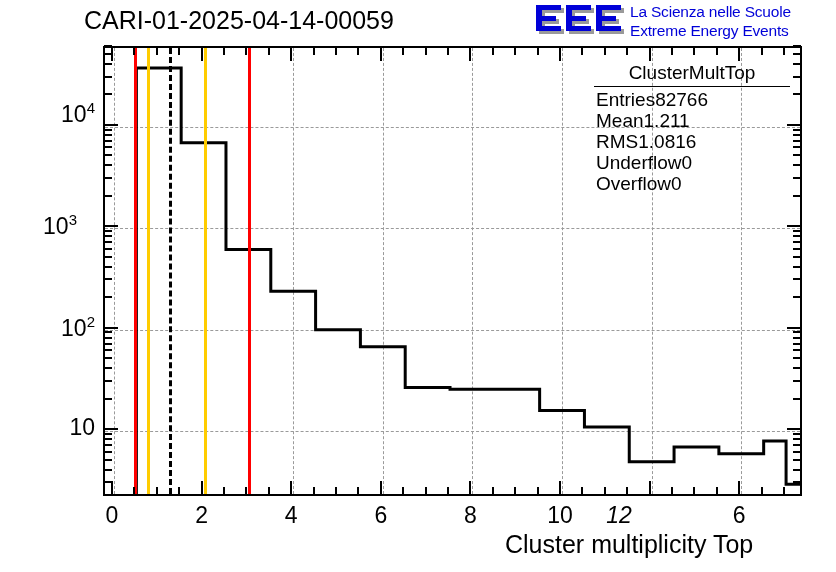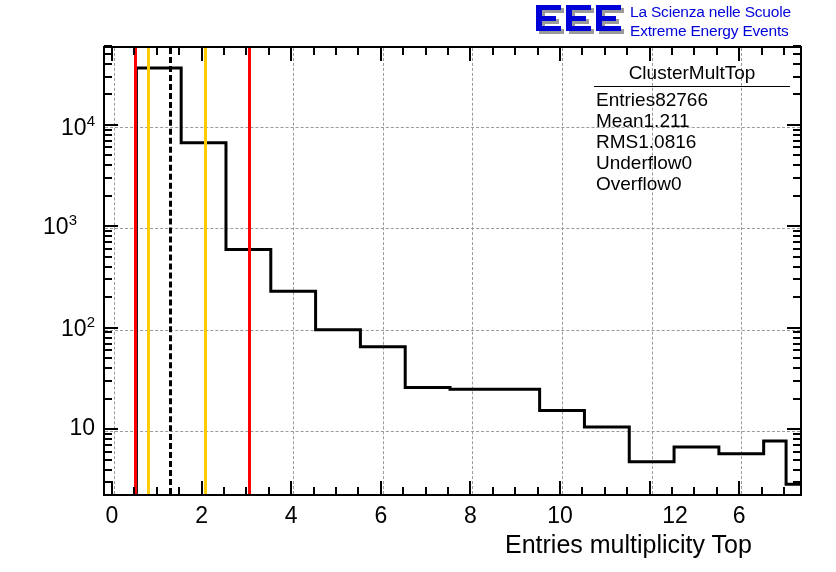--- a/index.html
+++ b/index.html
@@ -64,20 +64,21 @@
     white-space:nowrap;
   }
   #stats-box .st-row .k{text-align:left;}
   #stats-box .st-row .v{text-align:right;}
 </style>
 </head>
 <body>
 
 <div id="root">
 
+  <div class="abs" id="plot-title">CARI-01-2025-04-14-00059</div>
 
   <div class="abs" id="eee-logo">
     <svg class="eee-mark" viewBox="0 0 92 34" width="92" height="34">
       <g fill="#9a9a9a">
         <rect x="5" y="4" width="25" height="5"></rect>
         <rect x="5" y="4" width="6" height="26"></rect>
         <rect x="5" y="15" width="20" height="5"></rect>
         <rect x="5" y="25" width="25" height="5"></rect>
         <rect x="35" y="4" width="25" height="5"></rect>
         <rect x="35" y="4" width="6" height="26"></rect>
@@ -197,21 +198,21 @@
       <div class="tick-x" style="left: 760.673px; top: 487px; height: 8px;"></div>
       <div class="tick-x" style="left: 760.673px; top: 47px; height: 8px;"></div>
       <div class="tick-x" style="left: 783.077px; top: 487px; height: 8px;"></div>
       <div class="tick-x" style="left: 783.077px; top: 47px; height: 8px;"></div>
       <div class="xlab" style="left: 81.9615px; top: 502px;">0</div>
       <div class="xlab" style="left: 171.577px; top: 502px;">2</div>
       <div class="xlab" style="left: 261.192px; top: 502px;">4</div>
       <div class="xlab" style="left: 350.808px; top: 502px;">6</div>
       <div class="xlab" style="left: 440.423px; top: 502px;">8</div>
       <div class="xlab" style="left: 530.038px; top: 502px;">10</div>
-      <div class="xlab" style="left: 645px; top: 502px;">12</div>
+      <div class="xlab" style="left: 589px; top: 502px; font-style: italic;">12</div>
       <div class="xlab" style="left: 709.269px; top: 502px;">6</div>
       <div class="tick-y" style="left: 104px; top: 481.335px; width: 8px;"></div>
       <div class="tick-y" style="left: 793px; top: 481.335px; width: 8px;"></div>
       <div class="tick-y" style="left: 104px; top: 468.66px; width: 8px;"></div>
       <div class="tick-y" style="left: 793px; top: 468.66px; width: 8px;"></div>
       <div class="tick-y" style="left: 104px; top: 458.829px; width: 8px;"></div>
       <div class="tick-y" style="left: 793px; top: 458.829px; width: 8px;"></div>
       <div class="tick-y" style="left: 104px; top: 450.796px; width: 8px;"></div>
       <div class="tick-y" style="left: 793px; top: 450.796px; width: 8px;"></div>
       <div class="tick-y" style="left: 104px; top: 444.004px; width: 8px;"></div>
@@ -282,24 +283,24 @@
       <div class="tick-y" style="left: 793px; top: 75.5392px; width: 8px;"></div>
       <div class="tick-y" style="left: 104px; top: 62.8643px; width: 8px;"></div>
       <div class="tick-y" style="left: 793px; top: 62.8643px; width: 8px;"></div>
       <div class="tick-y" style="left: 104px; top: 53.0329px; width: 8px;"></div>
       <div class="tick-y" style="left: 793px; top: 53.0329px; width: 8px;"></div>
       <div class="tick-y" style="left: 104px; top: 45px; width: 8px;"></div>
       <div class="tick-y" style="left: 793px; top: 45px; width: 8px;"></div>
       <div class="ylab" style="left: 25px; top: 414.289px;">10</div>
       <div class="ylab" style="left: 25px; top: 312.841px;">10<sup>2</sup></div>
       <div class="ylab" style="left: 25px; top: 211.392px; text-align: center;">10<sup>3</sup></div>
-      <div class="ylab" style="left: 25px; top: 112px;">10<sup>4</sup></div>
+      <div class="ylab" style="left: 25px; top: 99px;">10<sup>4</sup></div>
     </div>
 
-  <div id="x-axis-title">Entries multiplicity Top</div>
+  <div id="x-axis-title">Cluster multiplicity Top</div>
 
   <div class="abs" id="stats-box">
     <div class="st-title">ClusterMultTop</div>
     <div id="stats-rows">
         <div class="st-row">
           <span class="k">Entries</span>
           <span class="v">82766</span>
         </div>
         <div class="st-row">
           <span class="k">Mean</span>

